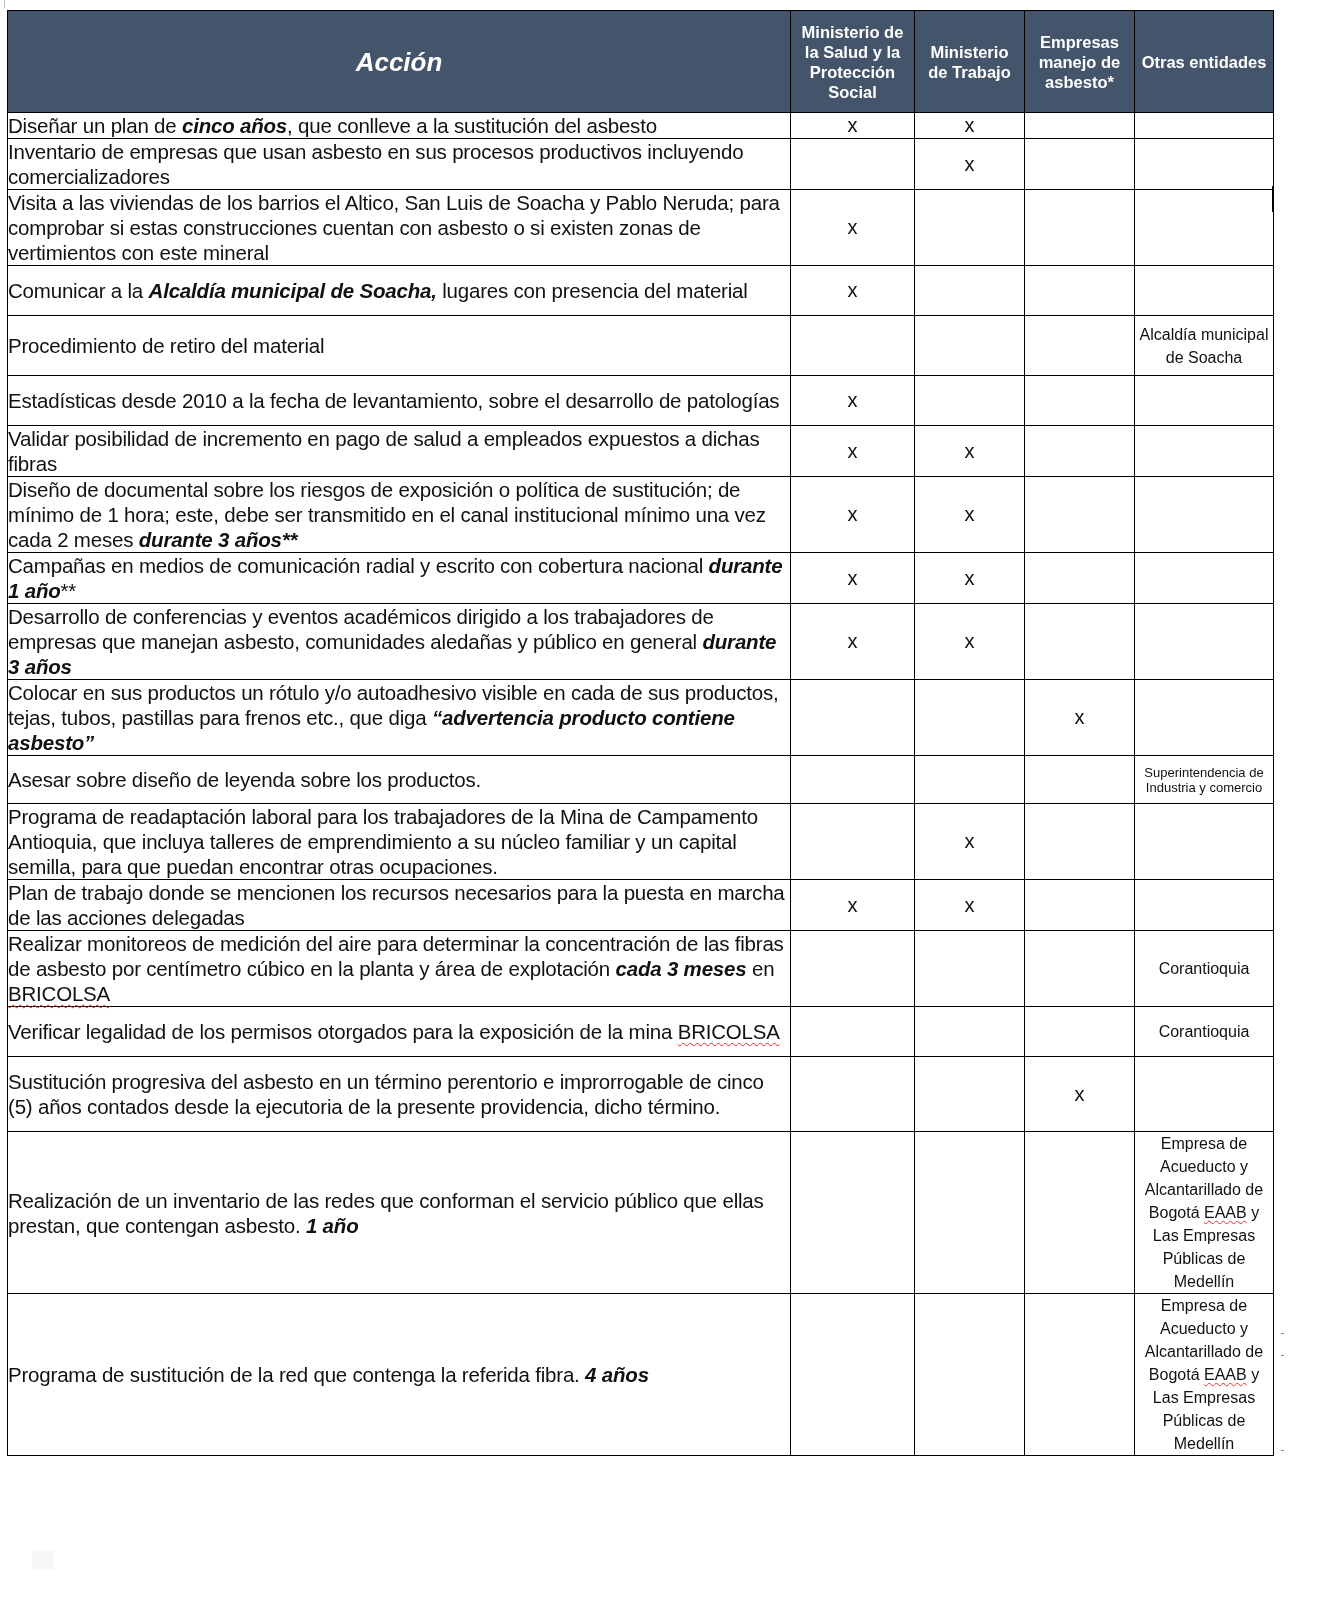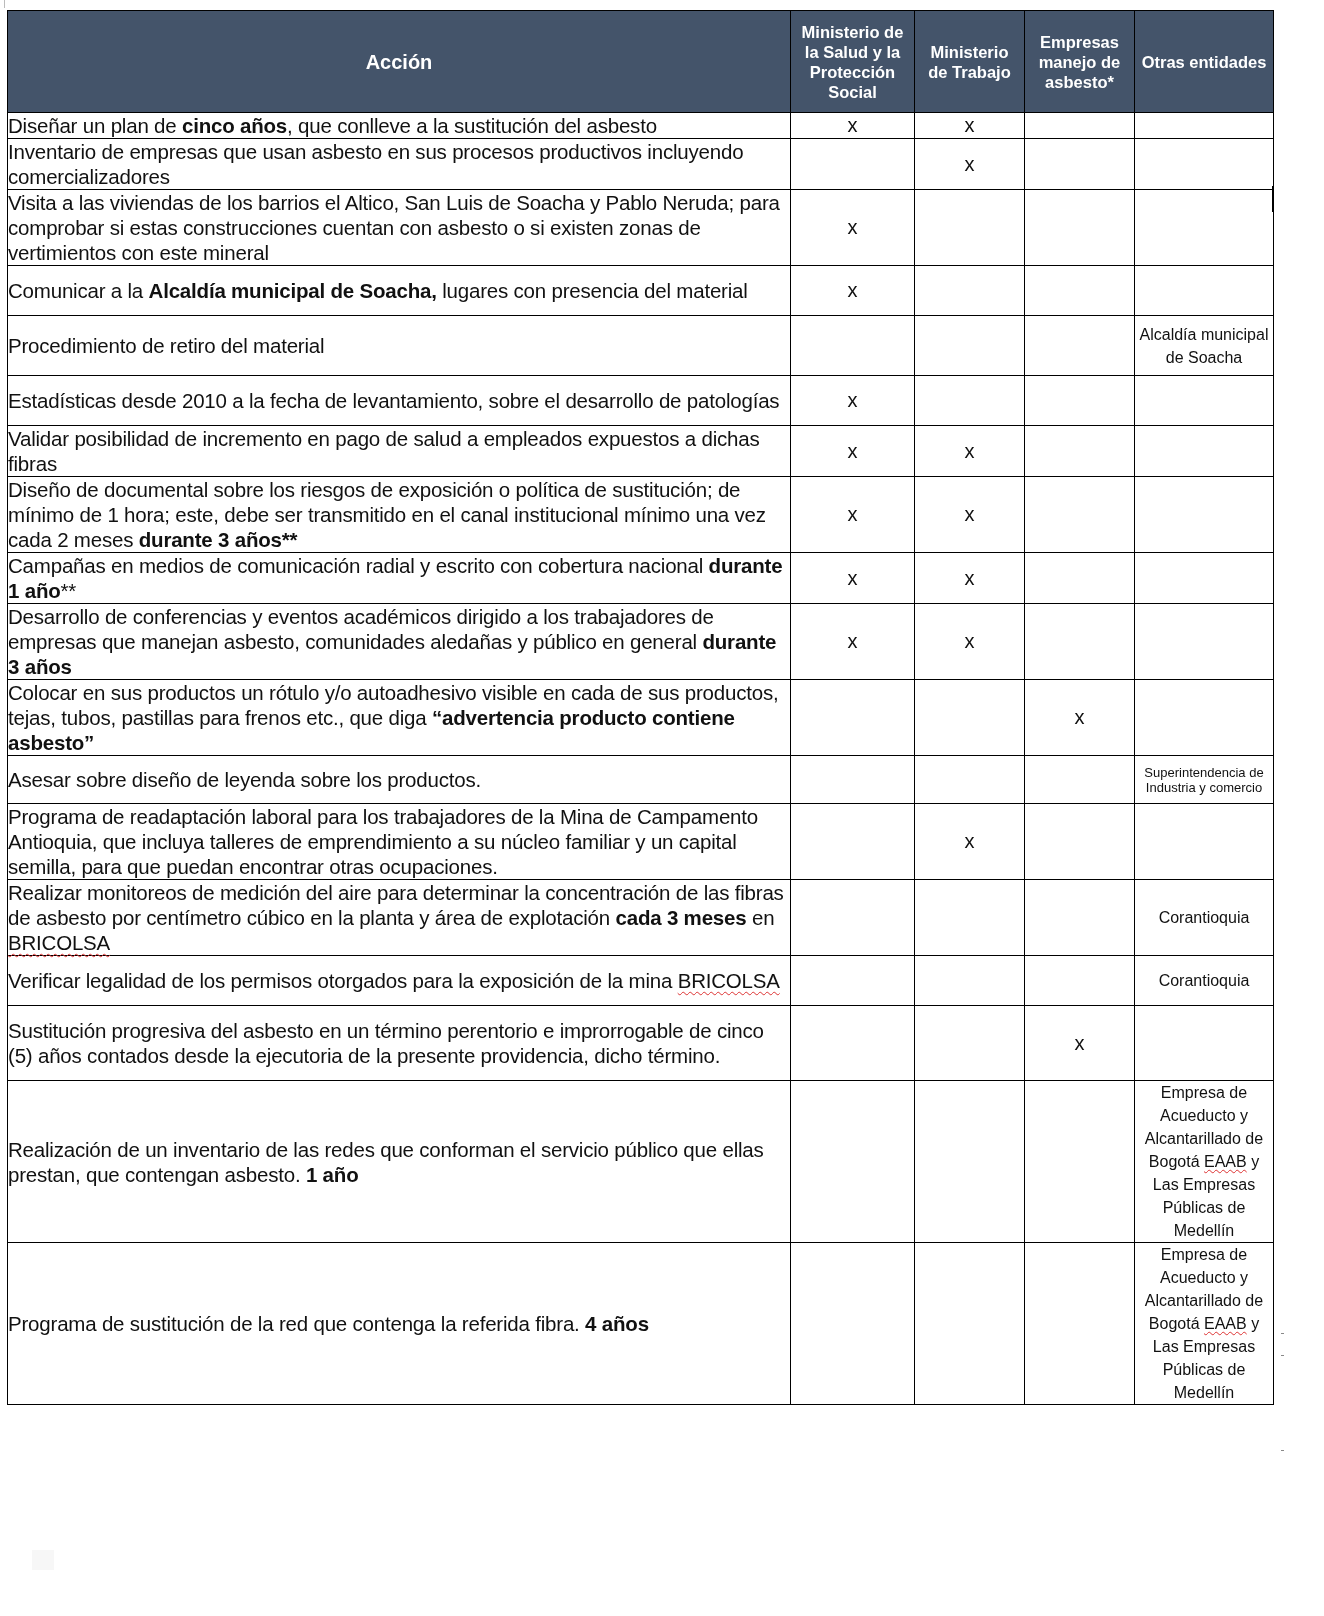--- a/index.html
+++ b/index.html
@@ -7,26 +7,26 @@
   .page-tick { position: absolute; left: 4px; top: 0; width: 1px; height: 8px; background: #bbb; }
   table.matrix {
     position: absolute; left: 7px; top: 10px;
     width: 1266px; border-collapse: collapse; table-layout: fixed;
   }
   table.matrix th, table.matrix td { border: 1.5px solid #000; padding: 0; }
   table.matrix th {
     background: #44546a; color: #ffffff; font-weight: bold; text-align: center; vertical-align: middle;
     font-size: 16.5px; line-height: 20px; padding: 0 6px;
   }
-  table.matrix th.accion { font-size: 20px; }
+  table.matrix th.accion { font-size: 26px; font-style: italic; }
   td.action {
     font-family: "Liberation Sans", sans-serif; font-size: 20.5px; line-height: 25px;
     padding: 0 8px 0 10px; vertical-align: middle; letter-spacing: -0.2px;
   }
-  td.action b { font-weight: bold; }
+  td.action b { font-weight: bold; font-style: italic; }
   td.action .spell { text-decoration: underline wavy #d33; text-decoration-thickness: 1px; text-underline-offset: 3px; }
   td.mark { text-align: center; vertical-align: middle; font-size: 20px; }
   td.other { text-align: center; vertical-align: middle; font-size: 16px; line-height: 23px; padding: 0 4px; }
   td.other.small { font-size: 13px; line-height: 15px; }
   td.other .spell { text-decoration: underline wavy #d33; text-decoration-thickness: 1px; text-underline-offset: 2px; }
   .stray-bar { position: absolute; left: 1272px; top: 186px; width: 1.5px; height: 26px; background: #000; }
   .stray-dot { position: absolute; left: 1281px; width: 3px; height: 1px; background: #888; }
   .faint-box { position: absolute; left: 32px; top: 1550px; width: 22px; height: 20px; background: #f7f7f7; }
 </style>
 </head>
@@ -136,20 +136,27 @@
         <td class="mark"></td>
         <td class="other small">Superintendencia de Industria y comercio</td>
       </tr>
       <tr style="height: 76px;">
         <td class="action"><span>Programa de readaptación laboral para los trabajadores de la Mina de Campamento Antioquia, que incluya talleres de emprendimiento a su núcleo familiar y un capital semilla, para que puedan encontrar otras ocupaciones.</span></td>
         <td class="mark"></td>
         <td class="mark">x</td>
         <td class="mark"></td>
         <td class="other"></td>
       </tr>
+      <tr style="height: 50px;">
+        <td class="action"><span>Plan de trabajo donde se mencionen los recursos necesarios para la puesta en marcha de las acciones delegadas</span></td>
+        <td class="mark">x</td>
+        <td class="mark">x</td>
+        <td class="mark"></td>
+        <td class="other"></td>
+      </tr>
       <tr style="height: 75px;">
         <td class="action"><span>Realizar monitoreos de medición del aire para determinar la concentración de las fibras de asbesto por  centímetro cúbico en la planta y área de explotación </span><b>cada 3 meses</b><span> en </span><span class="spell">BRICOLSA</span></td>
         <td class="mark"></td>
         <td class="mark"></td>
         <td class="mark"></td>
         <td class="other">Corantioquia</td>
       </tr>
       <tr style="height: 50px;">
         <td class="action"><span>Verificar legalidad de los permisos otorgados para la exposición de la mina </span><span class="spell">BRICOLSA</span></td>
         <td class="mark"></td>

